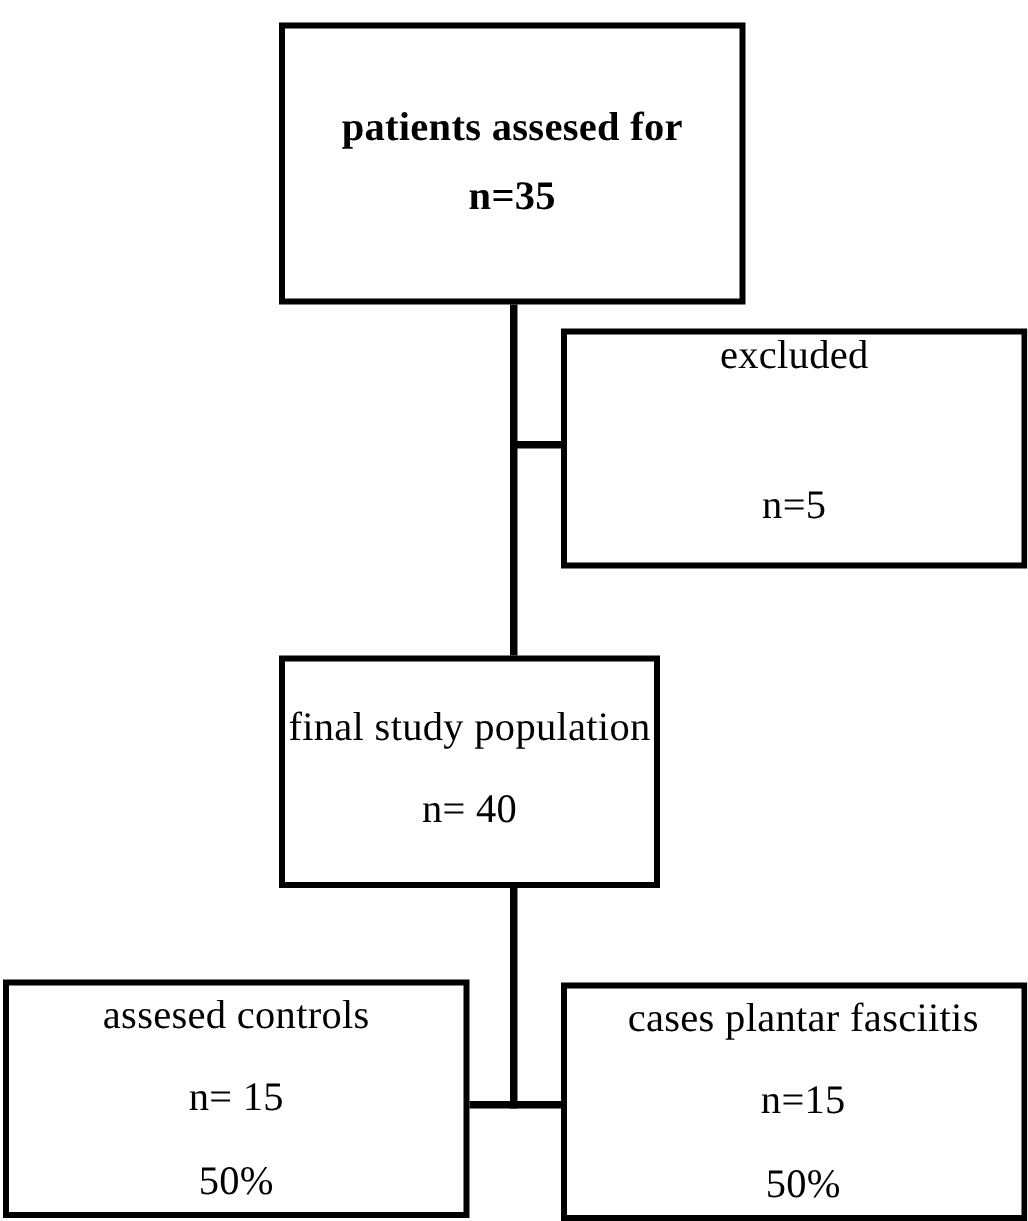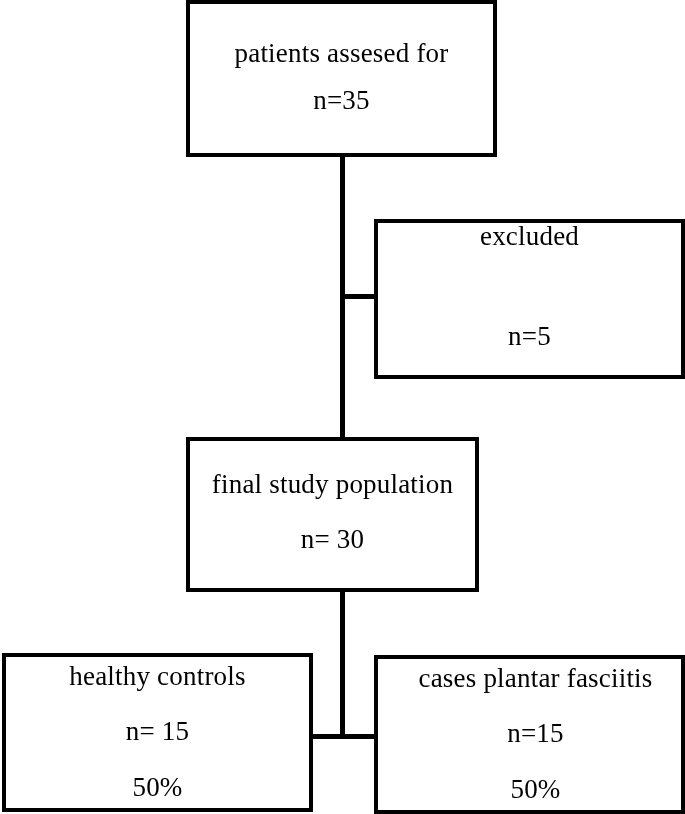--- a/index.html
+++ b/index.html
@@ -37,23 +37,23 @@
     letter-spacing: 0.2px;
   }
   .node .line.gap {
     margin-top: 16px;
   }
   .node .line.gap-sm {
     margin-top: 25px;
   }
 
   
-  #node-screened   { left: 186px; top: 0px;   width: 311px; height: 157px; }
+  #node-screened   { left: 186px; top: 15px;   width: 311px; height: 188px; font-weight: bold; }
   #node-excluded   { left: 374px; top: 219px; width: 311px; height: 160px; }
-  #node-population { left: 186px; top: 437px; width: 293px; height: 155px; }
+  #node-population { left: 186px; top: 437px; width: 254px; height: 155px; }
   #node-controls   { left: 2px;   top: 653px; width: 311px; height: 159px; }
   #node-cases      { left: 374px; top: 655px; width: 311px; height: 159px; }
 
   
   #node-screened   { padding-bottom: 4px; }
   #node-excluded   { padding-bottom: 26px; gap: 45px; }
   #node-population { padding-bottom: 6px; }
   #node-controls   { padding-bottom: 2px; }
   #node-cases      { padding-bottom: 2px; padding-left: 12px; }
 
@@ -87,25 +87,25 @@
     <span class="line gap">n=35</span>
   </div>
 
   <div class="node" id="node-excluded">
     <span class="line">excluded</span>
     <span class="line gap-sm">n=5</span>
   </div>
 
   <div class="node" id="node-population">
     <span class="line">final study population</span>
-    <span class="line gap-sm">n= 30</span>
+    <span class="line gap-sm">n= 40</span>
   </div>
 
   <div class="node" id="node-controls">
-    <span class="line">healthy controls</span>
+    <span class="line">assesed controls</span>
     <span class="line gap-sm">n= 15</span>
     <span class="line gap-sm">50%</span>
   </div>
 
   <div class="node" id="node-cases">
     <span class="line">cases plantar fasciitis</span>
     <span class="line gap-sm">n=15</span>
     <span class="line gap-sm">50%</span>
   </div>
 

